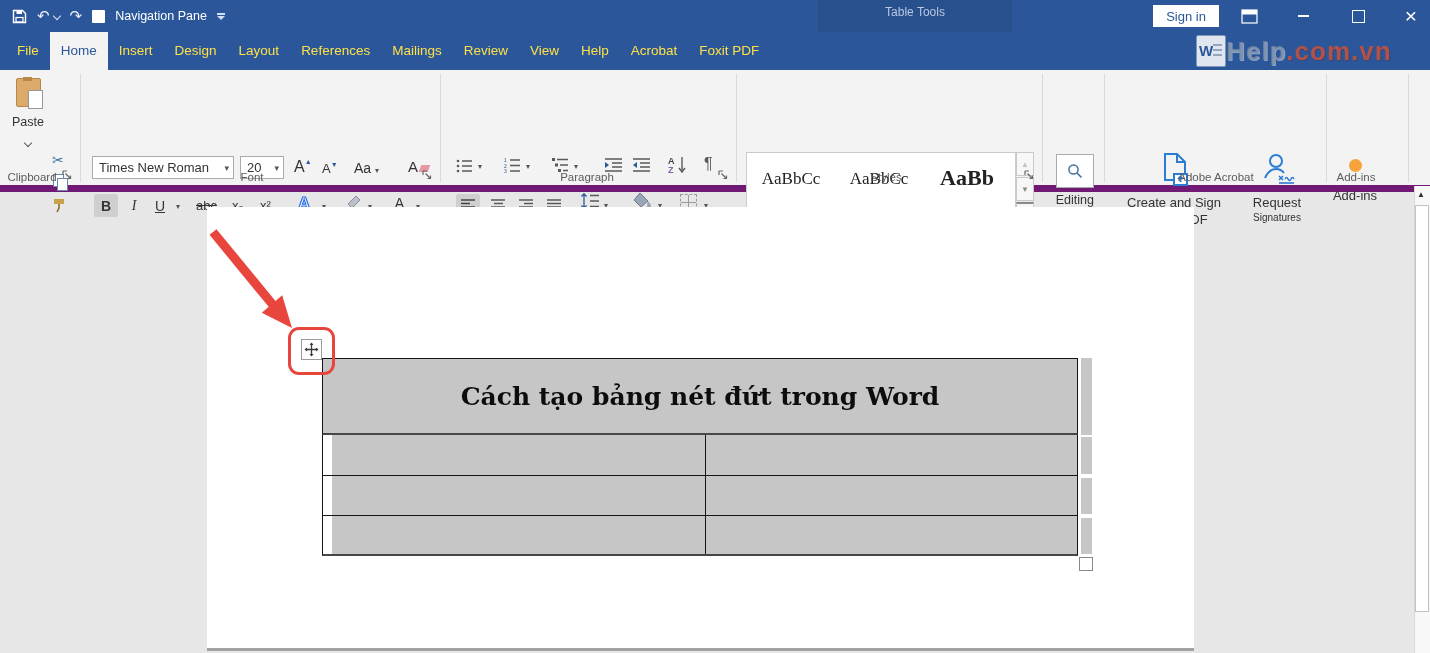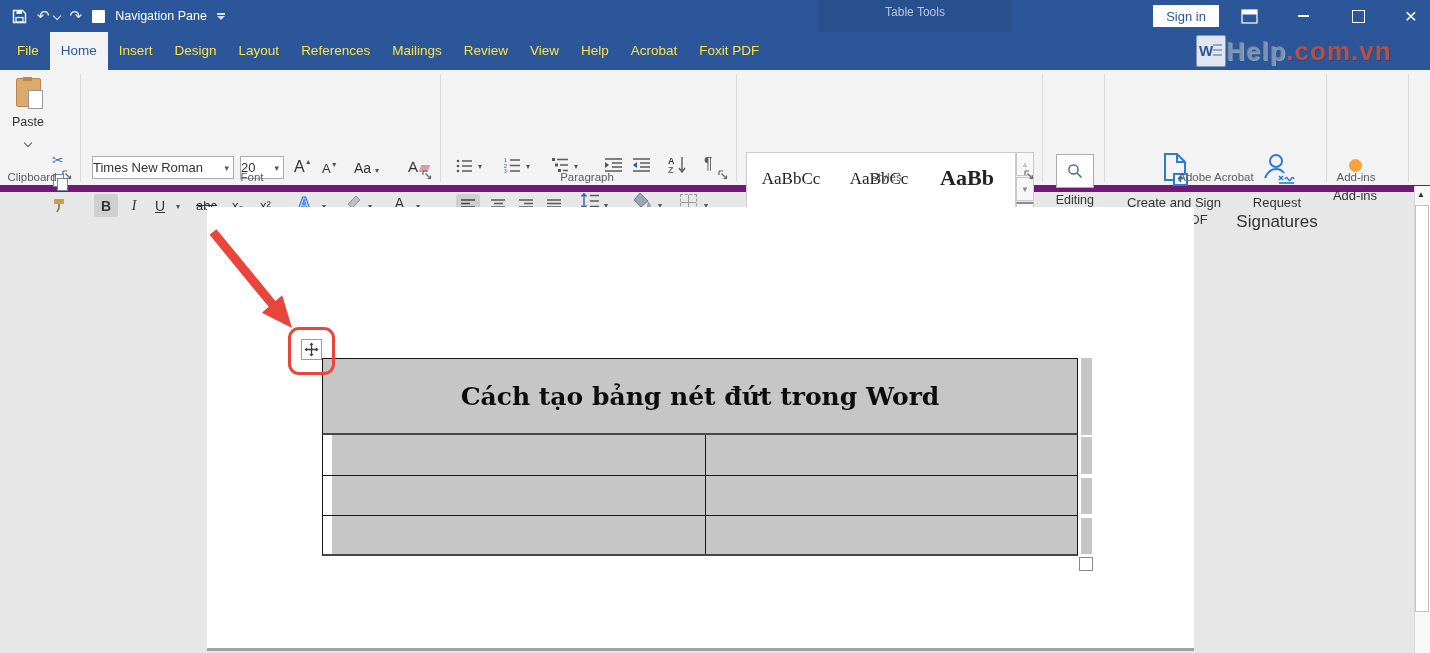--- a/index.html
+++ b/index.html
@@ -39,21 +39,21 @@
   .wmword{font-size:26px;font-weight:bold;letter-spacing:1px;color:rgba(125,140,163,0.75);
           text-shadow:1px 1px 0 rgba(230,238,248,0.5)}
   .wmsuffix{font-size:26px;font-weight:bold;letter-spacing:1px;color:rgba(183,82,70,0.95);
           text-shadow:1px 1px 0 rgba(90,40,40,0.35)}
   
   .ribbon{position:absolute;left:0;top:70px;width:1430px;height:115px;background:#f3f3f3;border-bottom:7px solid #701a75}
   .gdiv{position:absolute;top:4px;width:1px;height:108px;background:#d9d9d9}
   .glabel{position:absolute;bottom:2px;font-size:11.5px;color:#5c5c5c;text-align:center}
   .launch{position:absolute;bottom:4px;width:11px;height:11px}
   .combo{position:absolute;height:23px;background:#fff;border:1px solid #ababab;font-size:13px;color:#333;
-         display:flex;align-items:center;box-sizing:border-box}
+         display:flex;align-items:center;padding-left:6px;box-sizing:border-box}
   .combo .dd{margin-left:auto;padding:0 4px;font-size:9px;color:#555}
   .btn24{position:absolute;width:24px;height:23px;display:flex;align-items:center;justify-content:center;font-size:14px;color:#333}
   .on{background:#cfcfcf;border-radius:2px}
   .ddt{font-size:8px;color:#555}
   .stylebox{position:absolute;left:746px;top:82px;width:268px;height:76px;background:#fff;border:1px solid #cbcbcb;display:flex}
   .styleitem{width:88px;height:74px;text-align:center;position:relative}
   .styleprev{margin-top:16px;font-family:"Liberation Serif",serif;font-size:17px;color:#222}
   .styleprev.h1{font-size:22px;font-weight:bold;margin-top:12px}
   .stylename{position:absolute;bottom:8px;width:100%;font-size:12px;color:#666}
   .sbtn{position:absolute;left:1016px;width:18px;height:24px;background:#f7f7f7;border:1px solid #c9c9c9;
@@ -393,21 +393,21 @@
     <span data-name="signature-icon" style="display:inline-block">
       <svg width="36" height="36" viewBox="0 0 36 36">
           <circle cx="17" cy="9" r="6" fill="none" stroke="#2b7cd3" stroke-width="2"></circle>
           <path d="M6 26 q4 -9 11 -9 q5 0 8 4" fill="none" stroke="#2b7cd3" stroke-width="2"></path>
           <path d="M20 28 l4 -4 M20 24 l4 4" stroke="#2b7cd3" stroke-width="1.6"></path>
           <path d="M26 27 q1.5 -3 3 0 t3 0 t3 0" fill="none" stroke="#2b7cd3" stroke-width="1.6"></path>
           <path d="M20 31 h15" stroke="#2b7cd3" stroke-width="1.6"></path>
         </svg>
     </span>
     <div style="font-size:13px;color:#333;margin-top:3px">Request</div>
-    <div style="font-size:17px;color:#333;margin-top:2px">Signatures</div>
+    <div style="font-size:10px;color:#333;margin-top:2px">Signatures</div>
   </div>
   <div class="glabel" style="left:1106px;width:220px" data-name="adobe-group-label">Adobe Acrobat</div>
   <div class="gdiv" style="left:1326px"></div>
 
   <div class="abs" style="left:1328px;top:88px;width:54px;text-align:center" data-name="add-ins-button">
     <span style="display:inline-block;width:13px;height:13px;border-radius:50%;background:#f7a23b" data-name="add-in-dot-icon"></span>
     <div style="font-size:13px;color:#333;margin-top:12px">Add-ins</div>
   </div>
   <div class="glabel" style="left:1328px;width:56px" data-name="addins-group-label">Add-ins</div>
   <div class="gdiv" style="left:1408px"></div>

